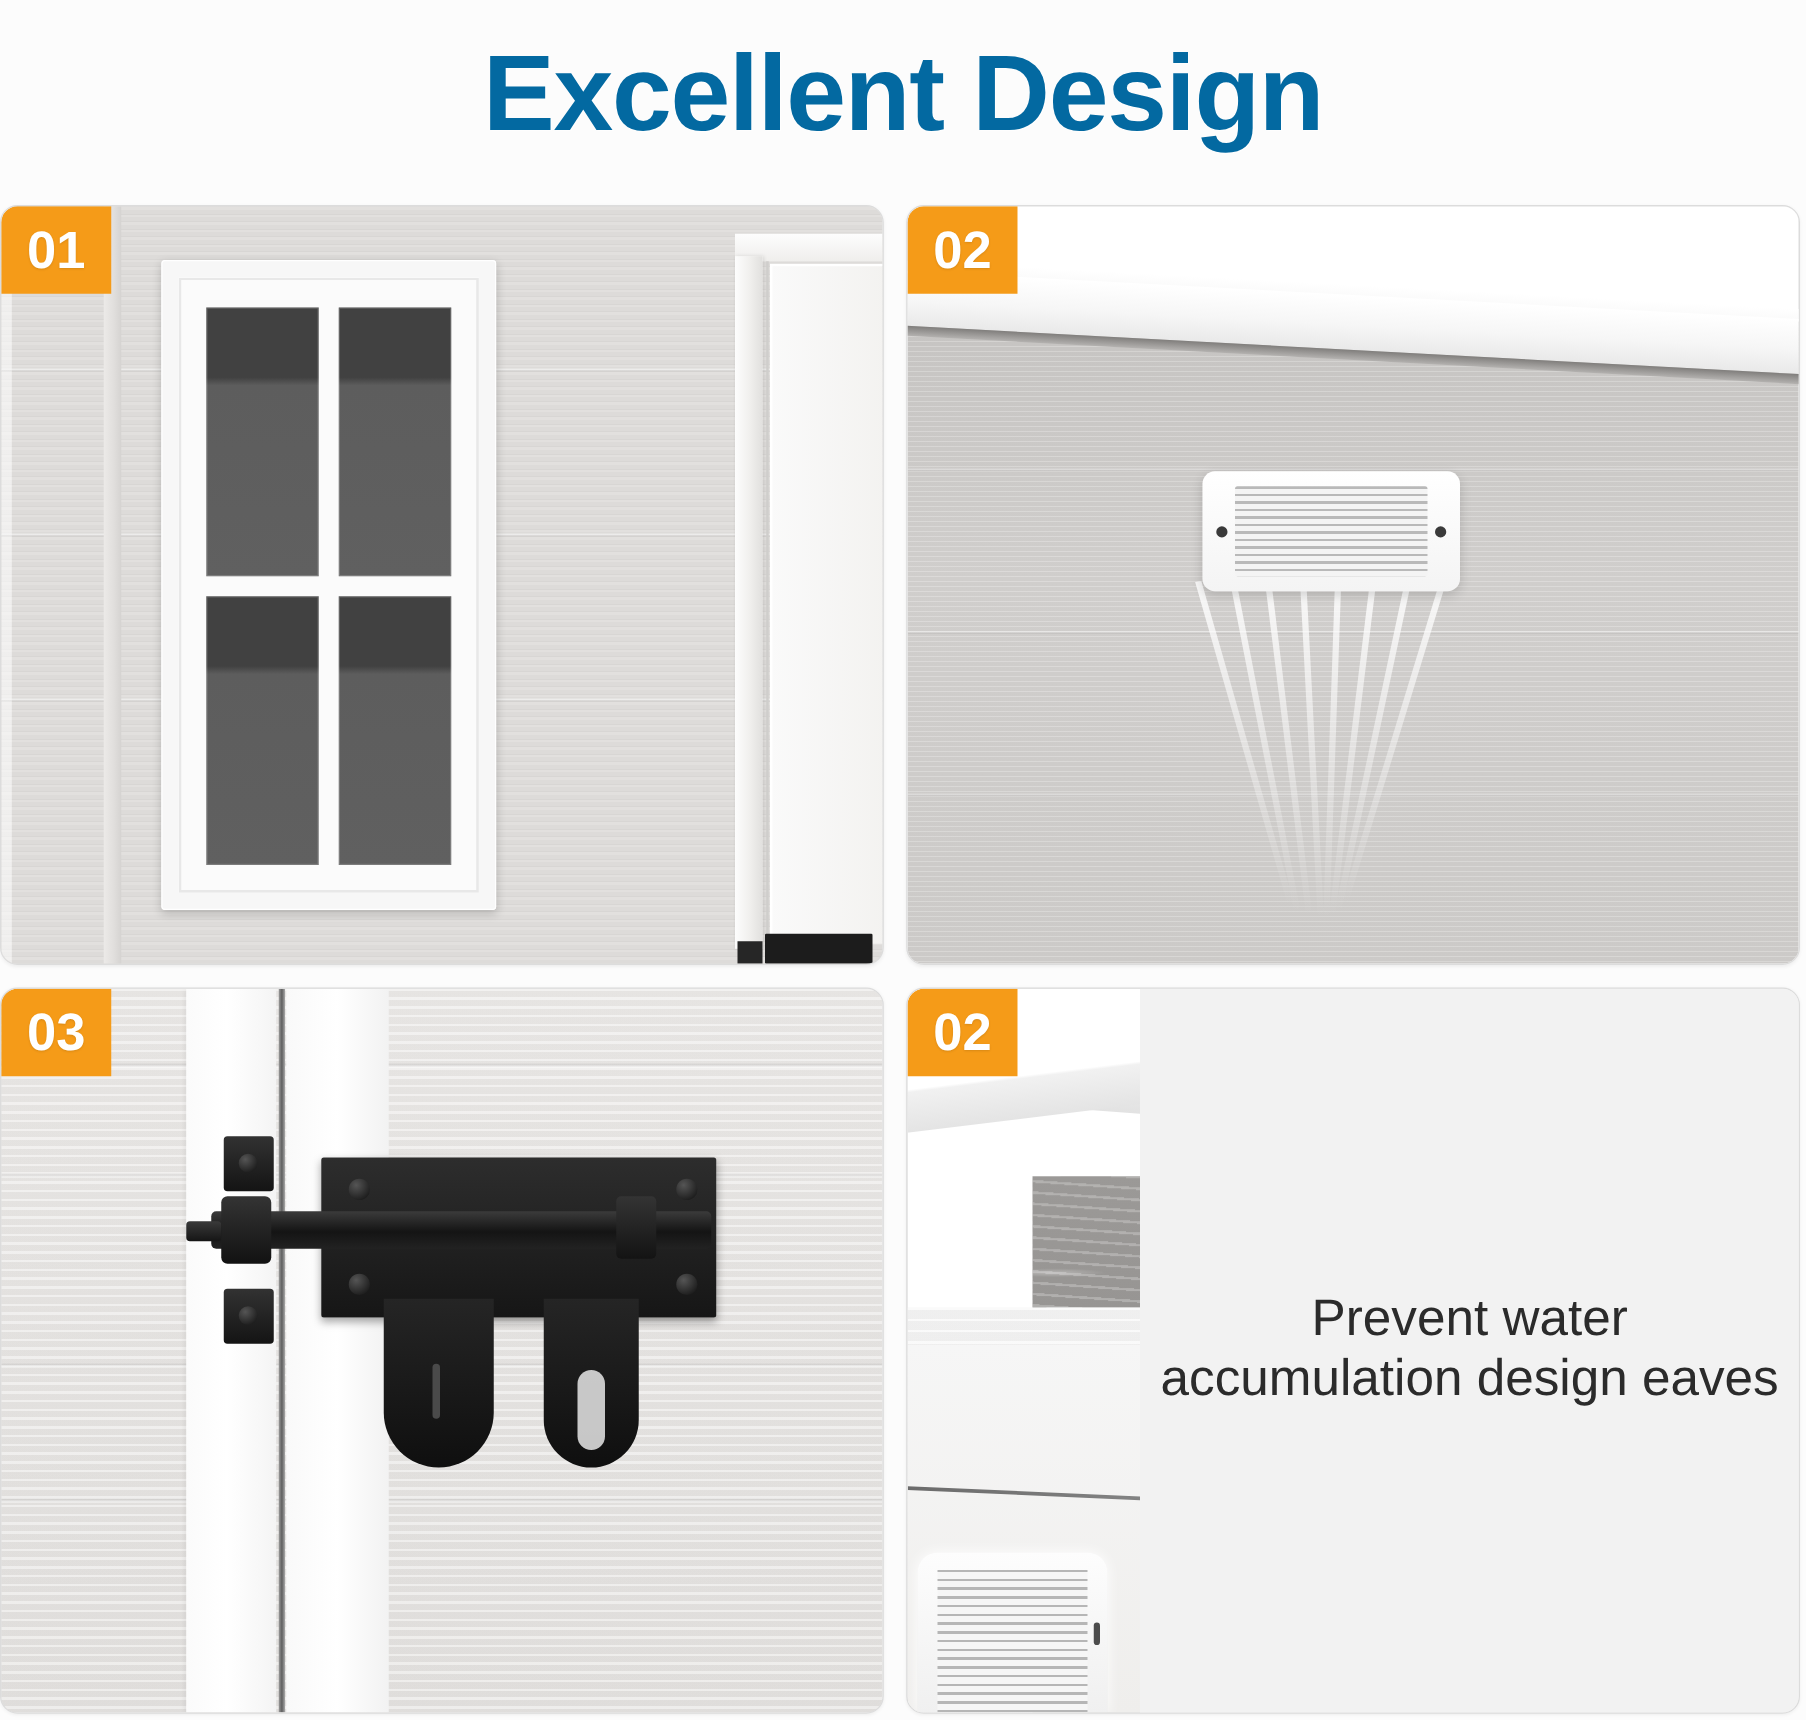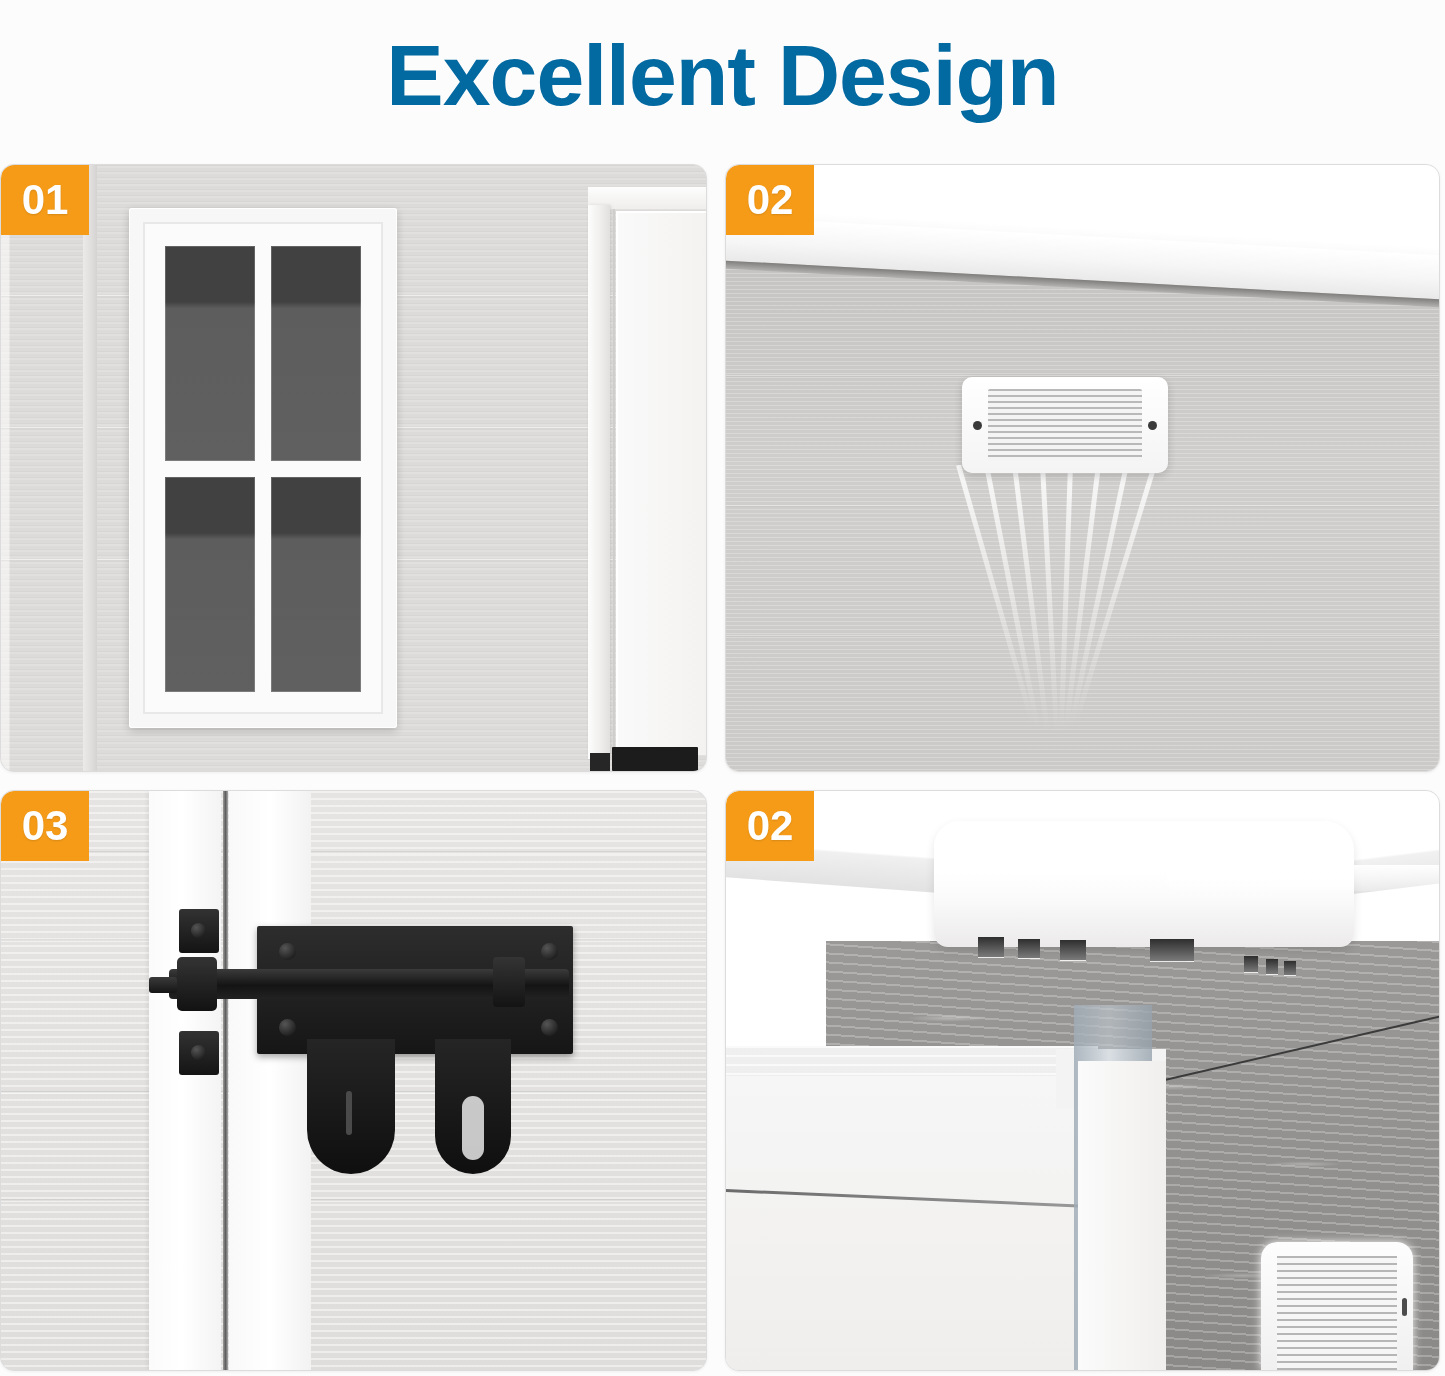--- a/index.html
+++ b/index.html
@@ -373,16 +373,18 @@
           <div class="c4-slot" style="left:540px;top:168px;width:12px;height:15px"></div>
           <div class="c4-slot" style="left:558px;top:170px;width:12px;height:14px"></div>
 
           <div class="c4-vent">
             <div class="c4-vent-in"></div>
             <div class="c4-vent-pin"></div>
           </div>
         </div>
       </div>
 
+      <div class="caption cap-tall">Prevent water
+accumulation design eaves</div>
     </div>
 
   </div>
 </div>
 
 </body></html>

